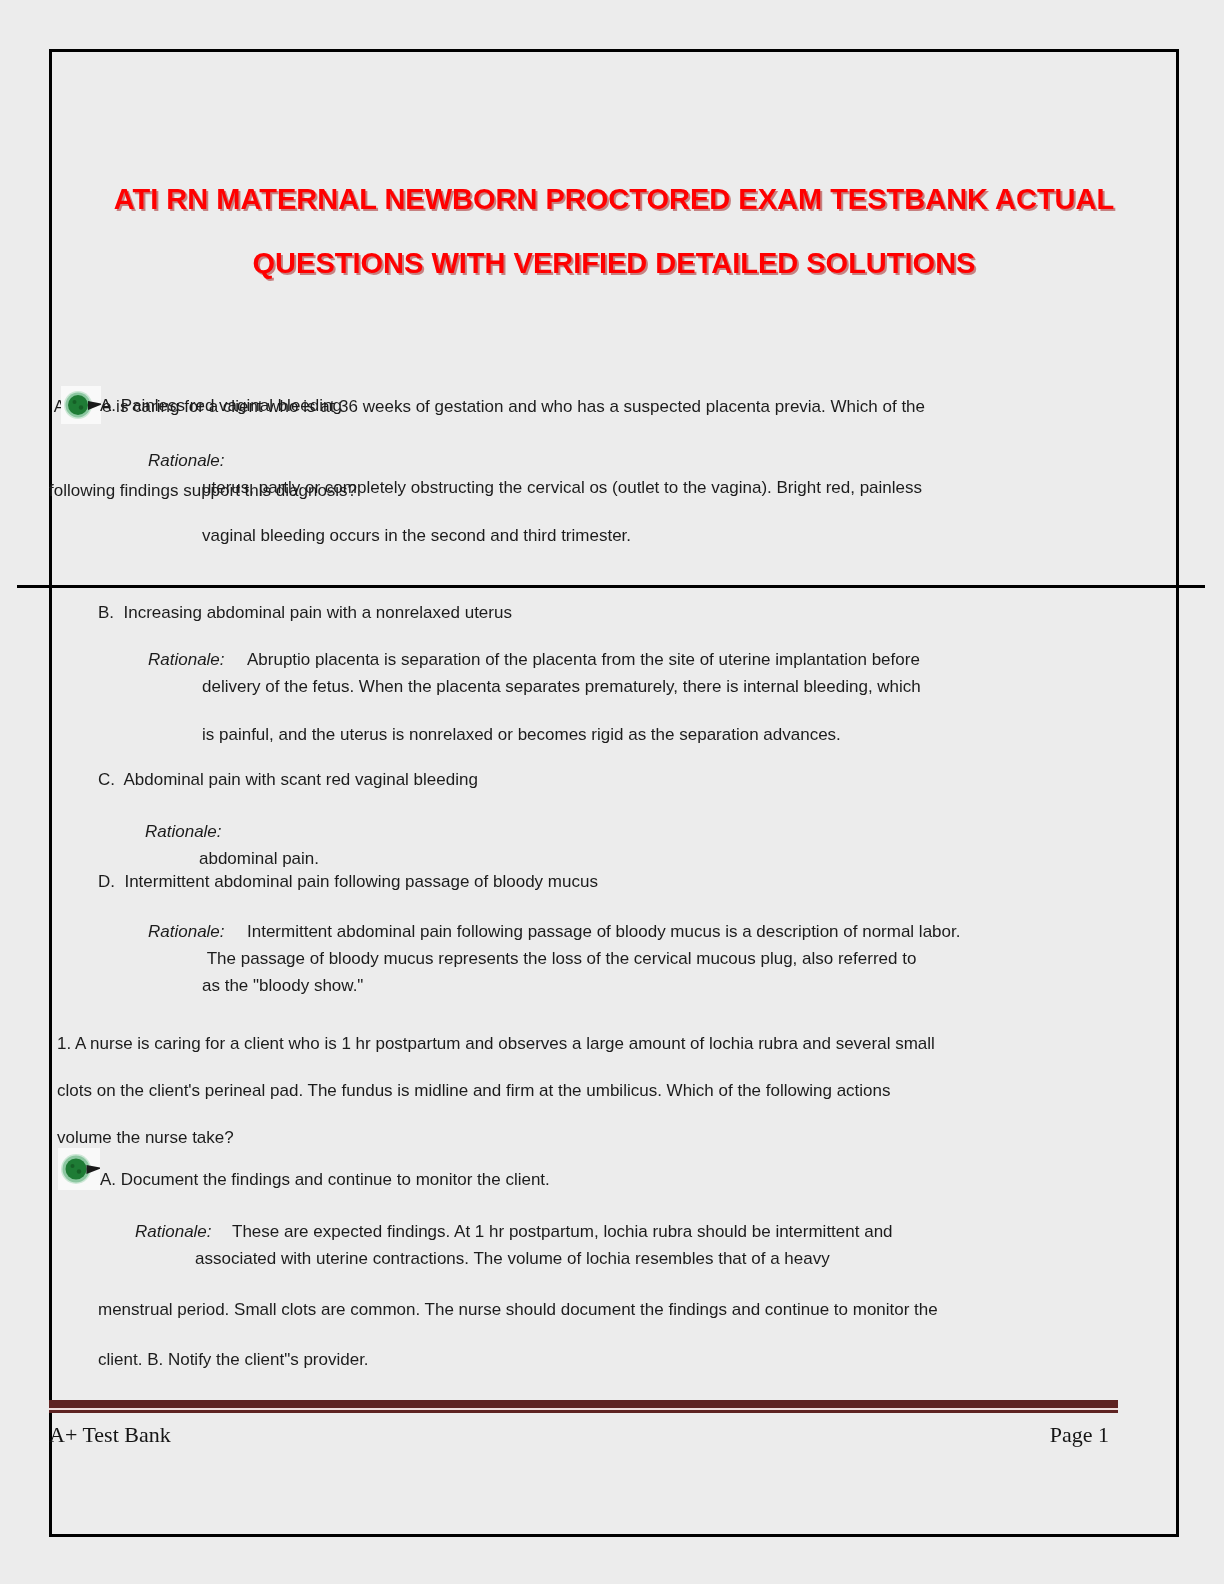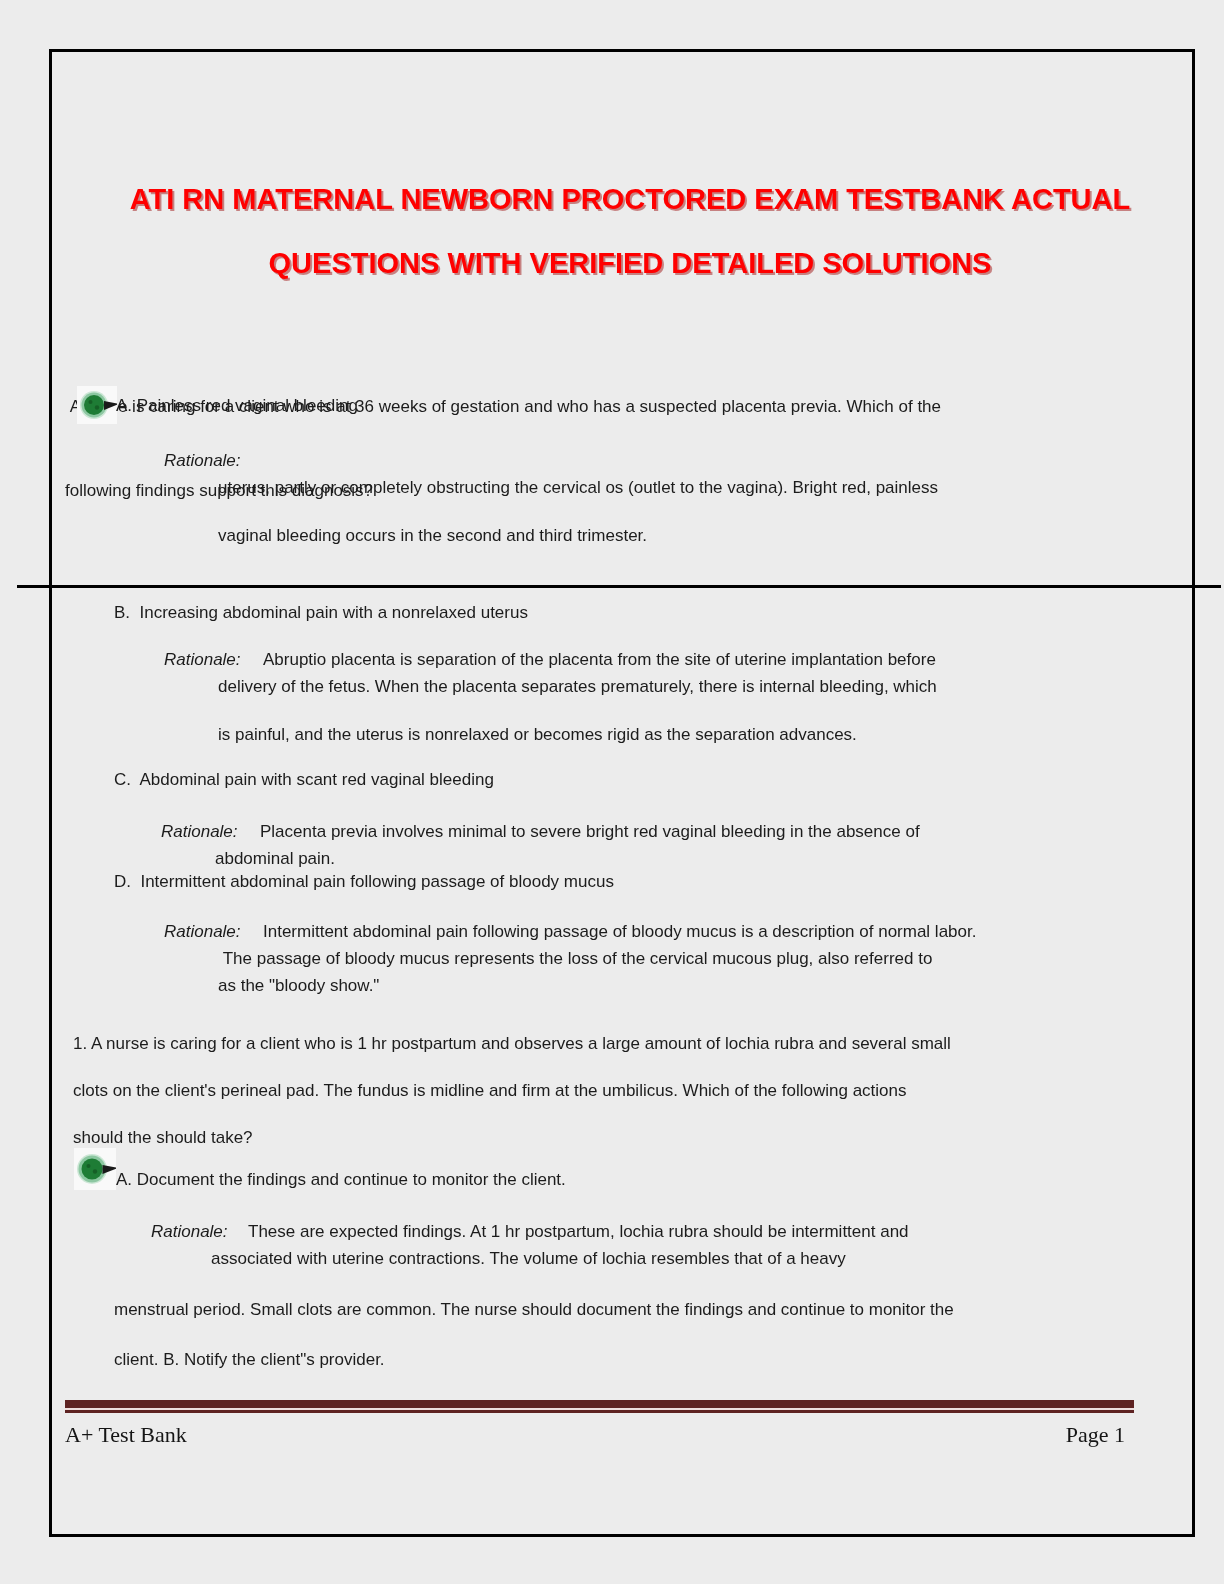--- a/index.html
+++ b/index.html
@@ -3,21 +3,21 @@
 <meta charset="utf-8">
 <style>
   html,body{margin:0;padding:0;}
   body{
     width:1224px;height:1584px;position:relative;
     background:#ececec;
     font-family:"Liberation Sans","DejaVu Sans",sans-serif;
     color:#1c1c1c;
     overflow:hidden;
   }
-  .abs{position:absolute;padding-left:16px;}
+  .abs{position:absolute;}
   .page-border{
     left:49px;top:49px;width:1124px;height:1482px;
     border:3px solid #000;background:transparent;
   }
   .title{
     left:49px;width:1130px;text-align:center;
     font-size:29px;font-weight:bold;color:#ff0000;
     text-shadow:2px 2px 0 rgba(153,0,0,.45);
     letter-spacing:0px;white-space:nowrap;
   }
@@ -86,40 +86,39 @@
   </div>
   <div class="rtext indent">delivery of the fetus. When the placenta separates prematurely, there is internal bleeding, which</div>
   <div class="rtext indent gap">is painful, and the uterus is nonrelaxed or becomes rigid as the separation advances.</div>
 </div>
 
 <div class="abs opt" style="left:98px;top:770px;">C.  Abdominal pain with scant red vaginal bleeding</div>
 
 <div class="abs rat" style="left:145px;top:818px;width:940px;">
   <div class="rrow">
     <span class="rlabel">Rationale:</span>
-    <span class="rtext">Placenta previa involves minimal to severe bright red vaginal bleeding in the absence of</span>
   </div>
   <div class="rtext indent">abdominal pain.</div>
 </div>
 
 <div class="abs opt" style="left:98px;top:872px;">D.  Intermittent abdominal pain following passage of bloody mucus</div>
 
 <div class="abs rat" style="left:148px;top:918px;width:940px;">
   <div class="rrow">
     <span class="rlabel">Rationale:</span>
     <span class="rtext">Intermittent abdominal pain following passage of bloody mucus is a description of normal labor.</span>
   </div>
   <div class="rtext indent"> The passage of bloody mucus represents the loss of the cervical mucous plug, also referred to</div>
   <div class="rtext indent">as the "bloody show."</div>
 </div>
 
 <div class="abs bigq" style="left:57px;top:1020px;width:1070px;">
   <div>1. A nurse is caring for a client who is 1 hr postpartum and observes a large amount of lochia rubra and several small</div>
   <div class="cont">clots on the client's perineal pad. The fundus is midline and firm at the umbilicus. Which of the following actions</div>
-  <div class="cont">should the should take?</div>
+  <div class="cont">volume the nurse take?</div>
 </div>
 
 <div class="abs" style="left:58px;top:1148px;">
   <svg width="42" height="42" viewBox="0 0 42 42">
     <rect x="0" y="0" width="42" height="42" fill="#f9f9f9"></rect>
     <circle cx="18" cy="21" r="15" fill="#cde7d6"></circle>
     <circle cx="18" cy="21" r="13.5" fill="#8cc7a1"></circle>
     <circle cx="18" cy="21" r="10.5" fill="#1e7c35"></circle>
     <circle cx="14.5" cy="18" r="2" fill="#135622" opacity="0.75"></circle>
     <circle cx="21" cy="23.5" r="2.2" fill="#135622" opacity="0.75"></circle>

